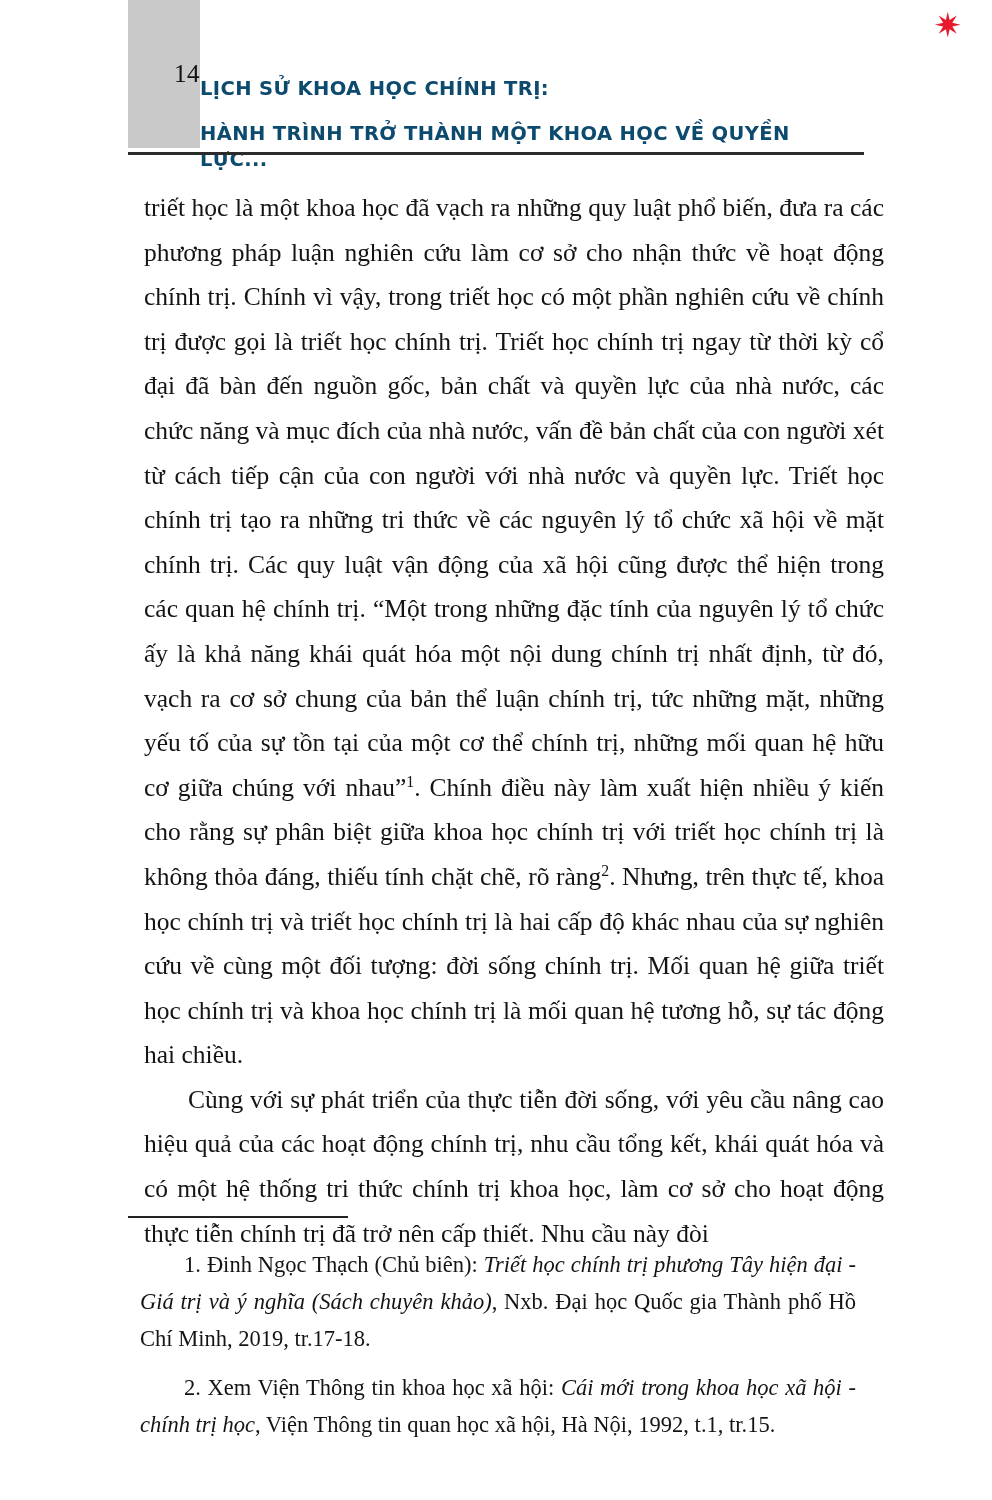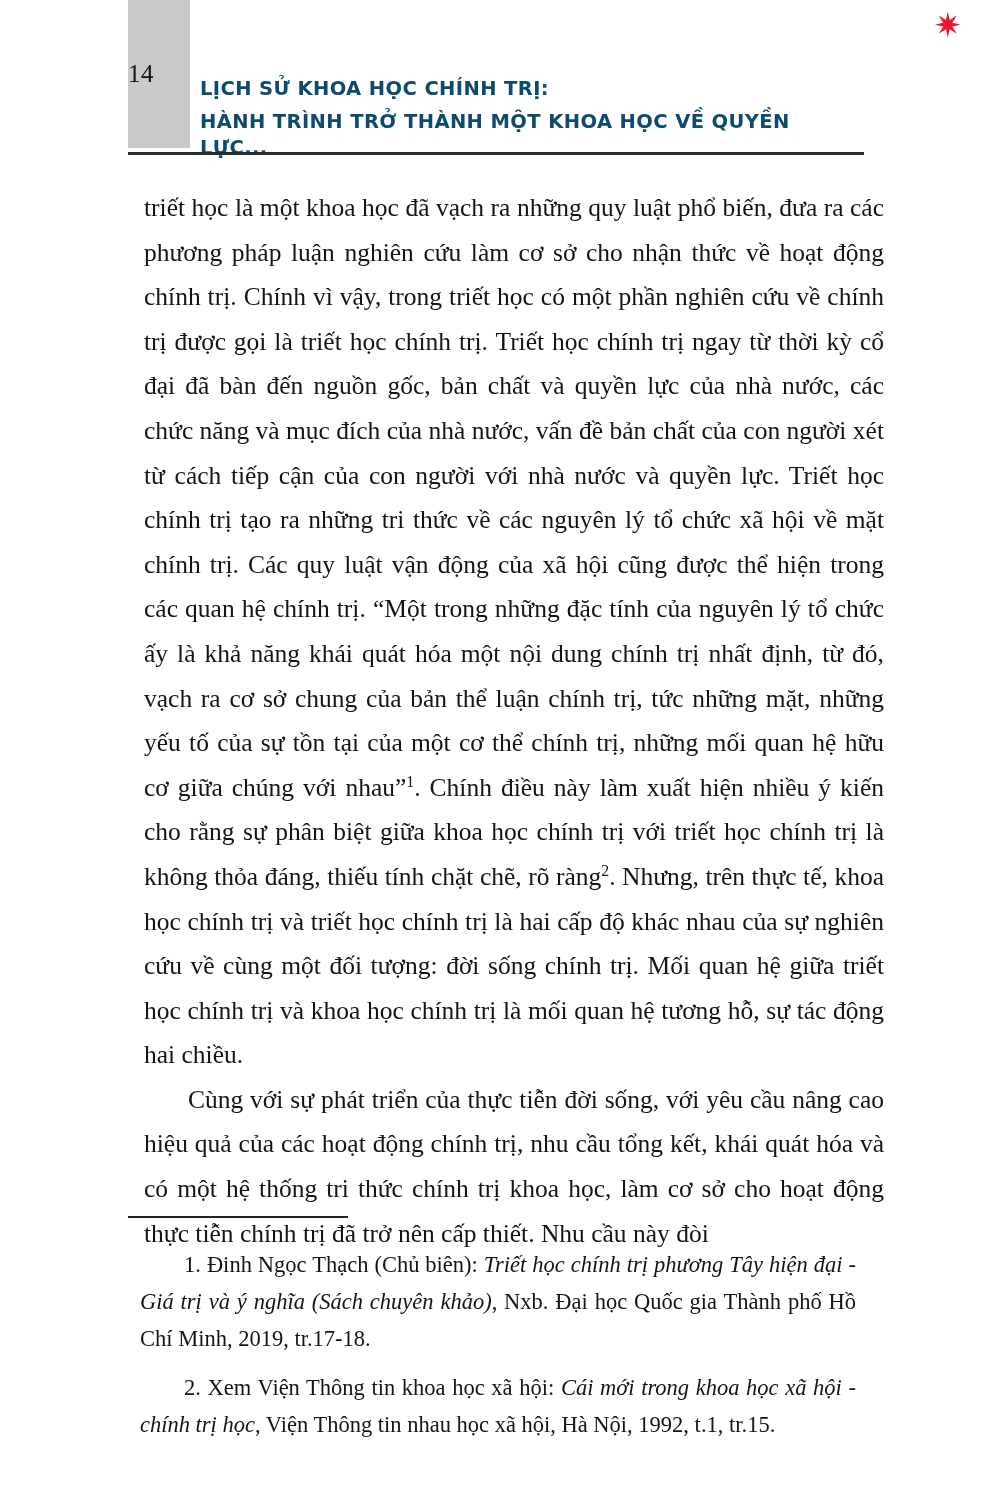--- a/index.html
+++ b/index.html
@@ -40,26 +40,26 @@
     position: absolute;
     top: 0;
     left: 128px;
     width: 736px;
     height: 150px;
   }
   .folio-block {
     position: absolute;
     left: 0;
     top: 0;
-    width: 62px;
+    width: 72px;
     height: 148px;
     background: #c9c9c9;
     display: flex;
     align-items: center;
-    justify-content: flex-start;
+    justify-content: flex-end;
   }
   .folio-num {
     font-family: "Liberation Serif", serif;
     font-size: 25px;
     color: #111;
     letter-spacing: 0.5px;
   }
   .header-titles {
     position: absolute;
     left: 72px;
@@ -72,21 +72,21 @@
   }
   .header-line1 {
     font-size: 19.5px;
     line-height: 26px;
     text-transform: uppercase;
   }
   .header-line2 {
     font-size: 19.5px;
     line-height: 26px;
     text-transform: uppercase;
-    margin-top: 7px;
+    margin-top: 19px;
   }
   .header-rule {
     position: absolute;
     left: 0;
     top: 152px;
     width: 736px;
     height: 3px;
     background: #2b2b2b;
   }
 
@@ -161,16 +161,16 @@
 
   <div class="body-text">
     <p><span>triết học là một khoa học đã vạch ra những quy luật phổ biến, đưa ra các phương pháp luận nghiên cứu làm cơ sở cho nhận thức về hoạt động chính trị. Chính vì vậy, trong triết học có một phần nghiên cứu về chính trị được gọi là triết học chính trị. Triết học chính trị ngay từ thời kỳ cổ đại đã bàn đến nguồn gốc, bản chất và quyền lực của nhà nước, các chức năng và mục đích của nhà nước, vấn đề bản chất của con người xét từ cách tiếp cận của con người với nhà nước và quyền lực. Triết học chính trị tạo ra những tri thức về các nguyên lý tổ chức xã hội về mặt chính trị. Các quy luật vận động của xã hội cũng được thể hiện trong các quan hệ chính trị. “Một trong những đặc tính của nguyên lý tổ chức ấy là khả năng khái quát hóa một nội dung chính trị nhất định, từ đó, vạch ra cơ sở chung của bản thể luận chính trị, tức những mặt, những yếu tố của sự tồn tại của một cơ thể chính trị, những mối quan hệ hữu cơ giữa chúng với nhau”</span><sup>1</sup><span>. Chính điều này làm xuất hiện nhiều ý kiến cho rằng sự phân biệt giữa khoa học chính trị với triết học chính trị là không thỏa đáng, thiếu tính chặt chẽ, rõ ràng</span><sup>2</sup><span>. Nhưng, trên thực tế, khoa học chính trị và triết học chính trị là hai cấp độ khác nhau của sự nghiên cứu về cùng một đối tượng: đời sống chính trị. Mối quan hệ giữa triết học chính trị và khoa học chính trị là mối quan hệ tương hỗ, sự tác động hai chiều.</span></p>
     <p class="indent">Cùng với sự phát triển của thực tiễn đời sống, với yêu cầu nâng cao hiệu quả của các hoạt động chính trị, nhu cầu tổng kết, khái quát hóa và có một hệ thống tri thức chính trị khoa học, làm cơ sở cho hoạt động thực tiễn chính trị đã trở nên cấp thiết. Nhu cầu này đòi</p>
   </div>
 
   <div class="footnote-rule"></div>
 
   <div class="footnotes">
     <p><span>1. </span><span>Đinh Ngọc Thạch (Chủ biên): </span><i>Triết học chính trị phương Tây hiện đại - Giá trị và ý nghĩa (Sách chuyên khảo)</i><span>, Nxb. Đại học Quốc gia Thành phố Hồ Chí Minh, 2019, tr.17-18.</span></p>
-    <p><span>2. </span><span>Xem Viện Thông tin khoa học xã hội: </span><i>Cái mới trong khoa học xã hội - chính trị học</i><span>, Viện Thông tin nhau học xã hội, Hà Nội, 1992, t.1, tr.15.</span></p>
+    <p><span>2. </span><span>Xem Viện Thông tin khoa học xã hội: </span><i>Cái mới trong khoa học xã hội - chính trị học</i><span>, Viện Thông tin quan học xã hội, Hà Nội, 1992, t.1, tr.15.</span></p>
   </div>
 
 </div>
 
 </body></html>

